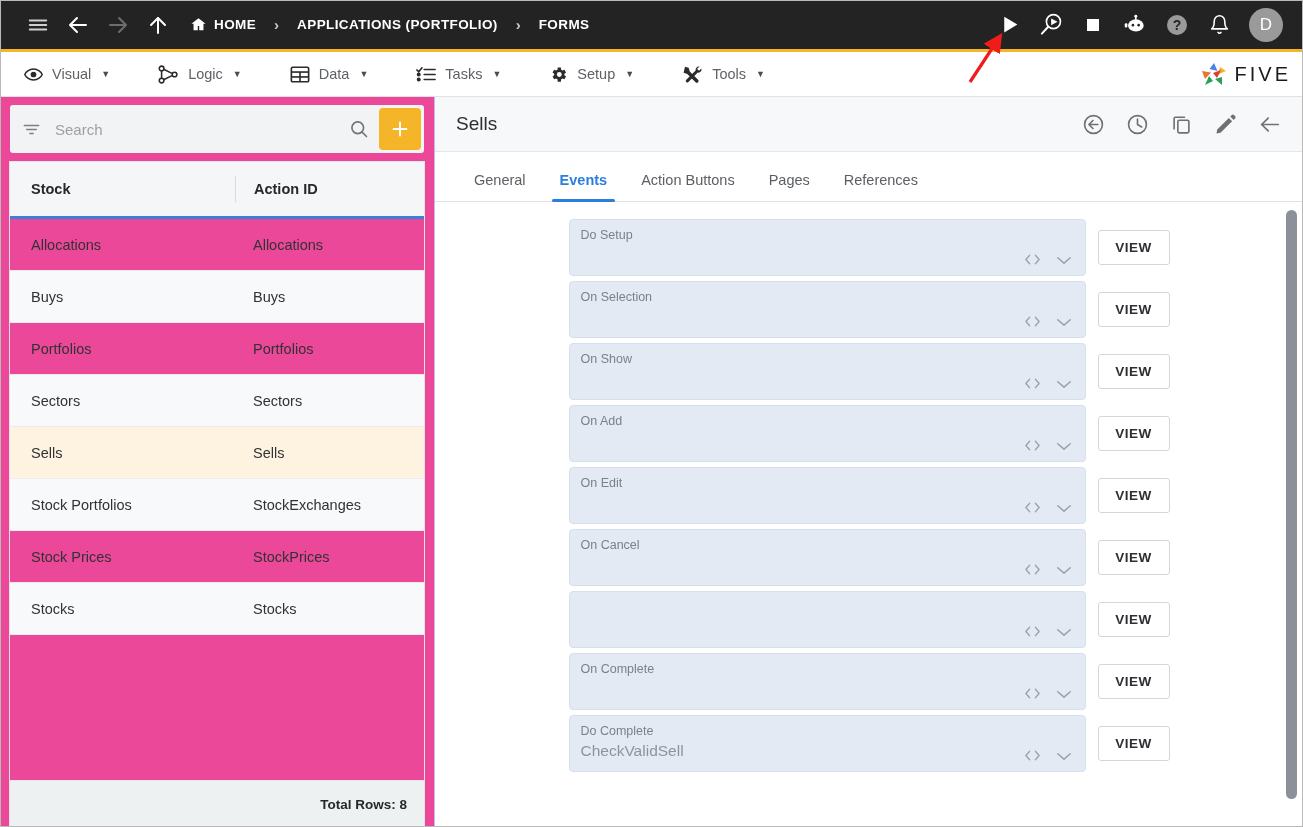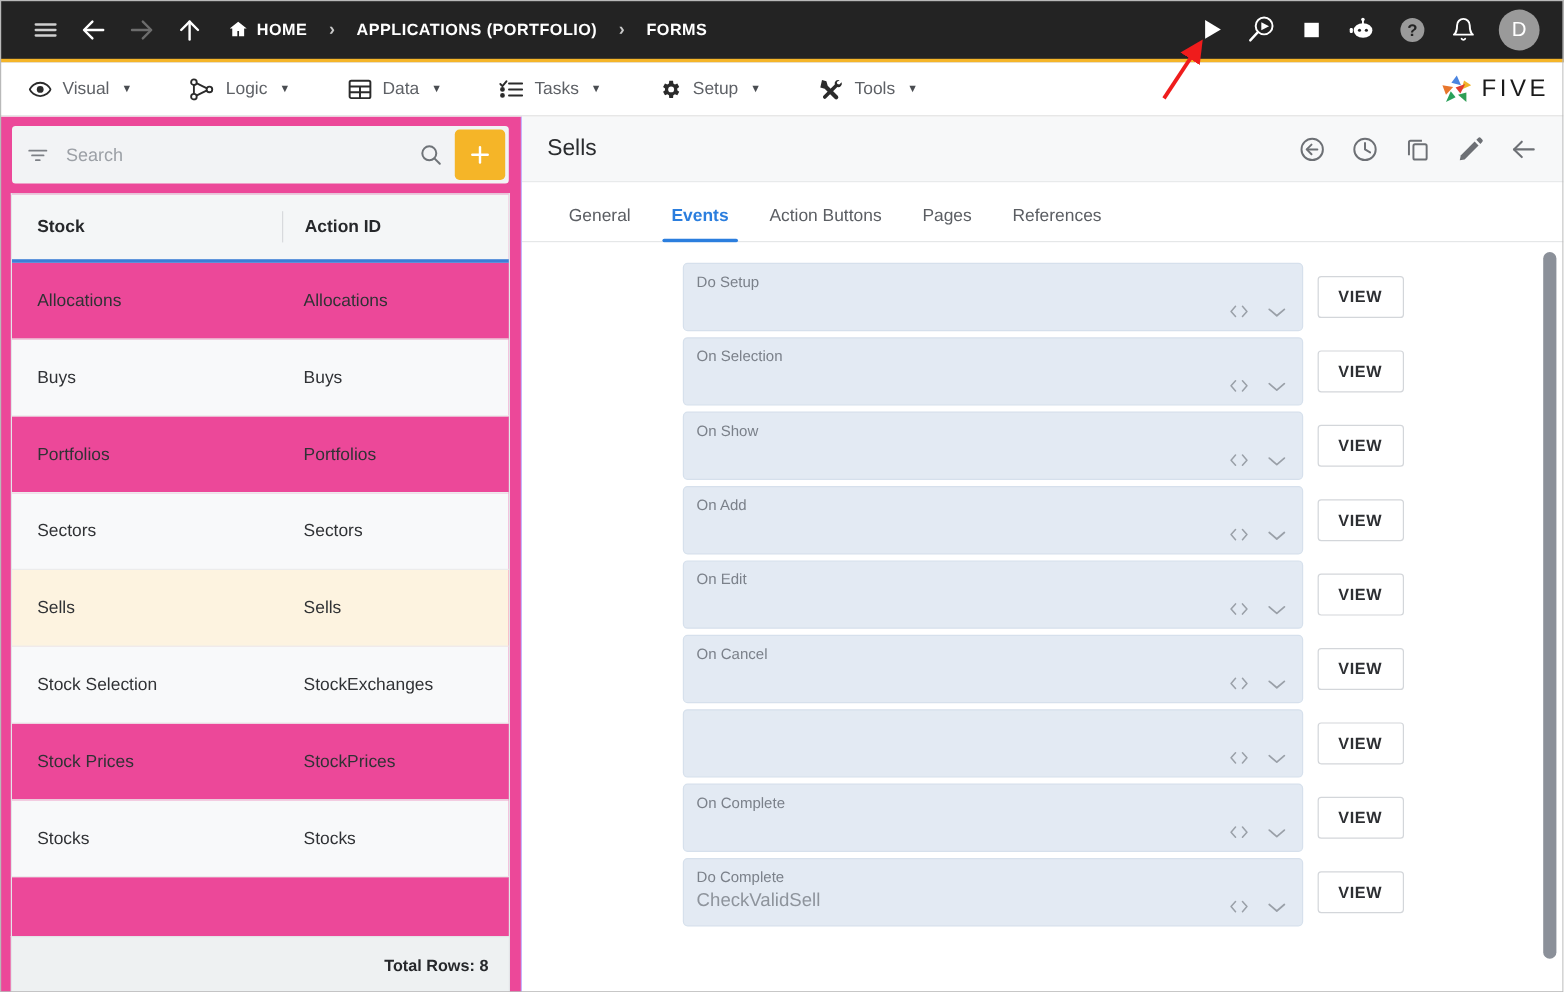--- a/index.html
+++ b/index.html
@@ -147,21 +147,21 @@
     position: relative;
   }
   .th {
     font-size: 14.5px; font-weight: bold; color: #26282b;
     display: flex; align-items: center; height: 100%;
   }
   .th-title { width: 225px; padding-left: 21px; }
   .th-aid   { flex: 1; padding-left: 18px; border-left: 1px solid #d8dadd; height: 26px; align-self: center; display:flex; align-items:center;}
   .rows { flex: 1 1 auto; overflow: hidden; }
   .trow {
-    height: 64px; display: flex; align-items: center;
+    height: 52px; display: flex; align-items: center;
     border-bottom: 1px solid #ececec;
     font-size: 14.5px; color: #303235;
     cursor: pointer;
   }
   .trow.alt { background: #f8f9fa; }
   .trow.sel { background: #fdf3e0; }
   .td-title { width: 225px; padding-left: 21px; }
   .td-aid { flex: 1; padding-left: 18px; }
   .table-footer {
     height: 47px; flex: 0 0 47px;
@@ -516,21 +516,21 @@
           </div>
           <div class="trow alt">
             <div class="td-title">Sectors</div>
             <div class="td-aid">Sectors</div>
           </div>
           <div class="trow sel">
             <div class="td-title">Sells</div>
             <div class="td-aid">Sells</div>
           </div>
           <div class="trow alt">
-            <div class="td-title">Stock Selection</div>
+            <div class="td-title">Stock Portfolios</div>
             <div class="td-aid">StockExchanges</div>
           </div>
           <div class="trow">
             <div class="td-title">Stock Prices</div>
             <div class="td-aid">StockPrices</div>
           </div>
           <div class="trow alt">
             <div class="td-title">Stocks</div>
             <div class="td-aid">Stocks</div>
           </div>

